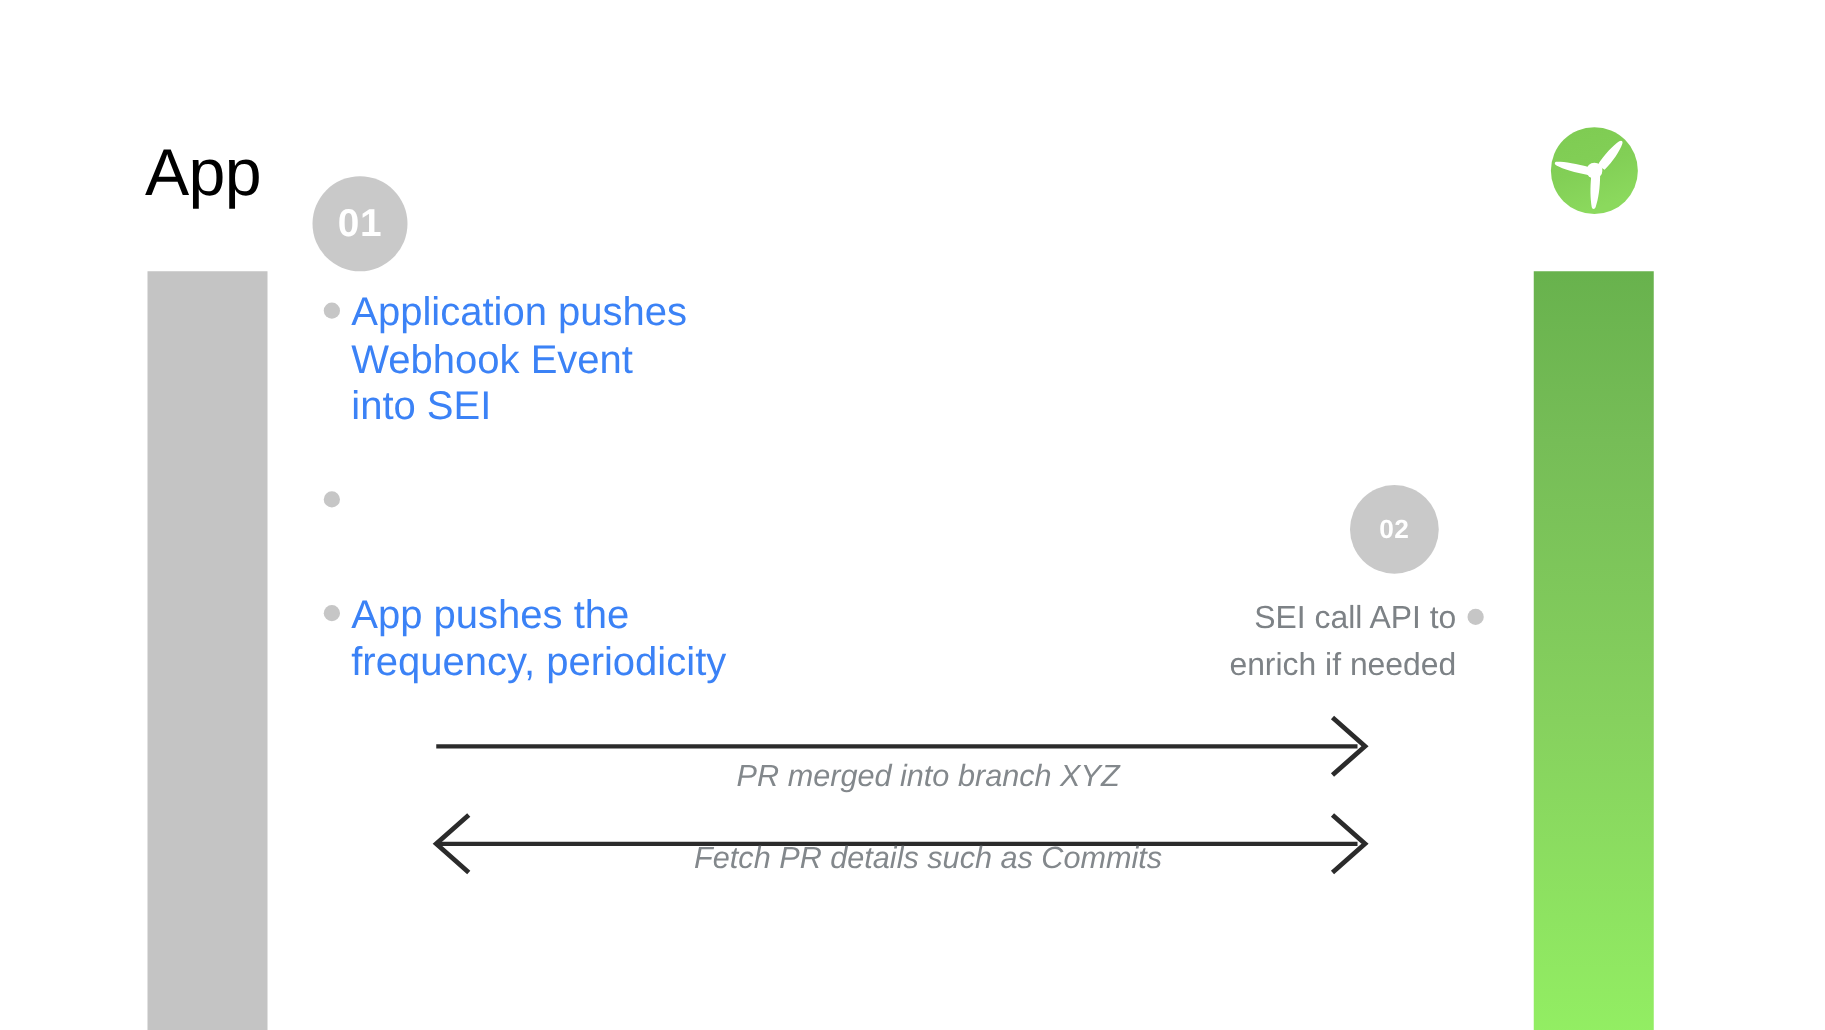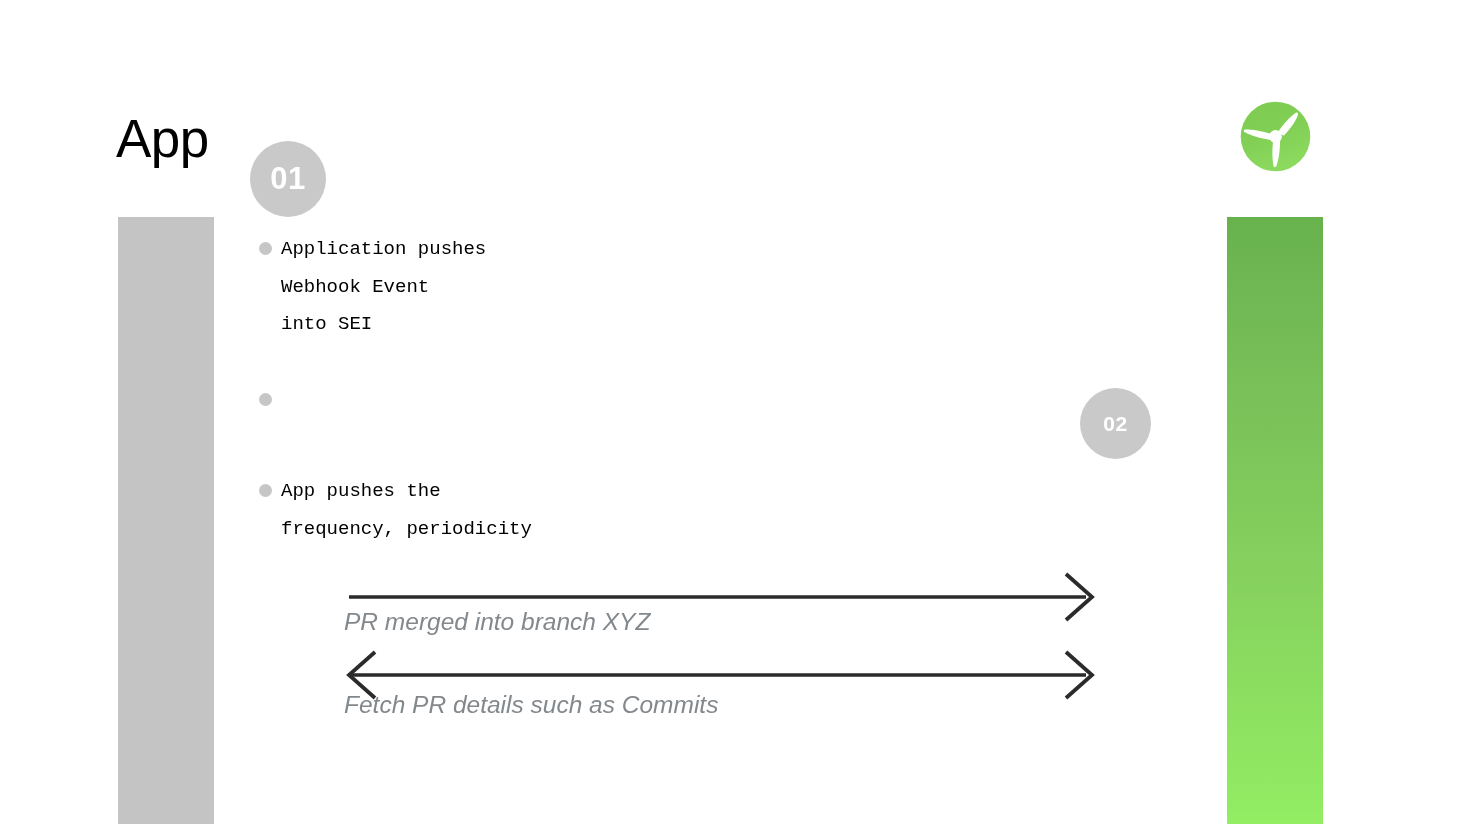--- a/index.html
+++ b/index.html
@@ -96,25 +96,24 @@
   .bullet-left .dot {
     width: 13px;
     height: 13px;
     border-radius: 50%;
     background: #c6c6c6;
     flex: 0 0 auto;
     margin-top: 11px;
     margin-right: 9px;
   }
   .bullet-left .txt {
-    font-size: 19px;
+    font-size: 32px;
     line-height: 37.5px;
-    color: #000000;
+    color: #3b82f6;
     white-space: pre-line;
-    font-family: Liberation Mono, monospace;
   }
   #bullet-app-1 { left: 259px; top: 219px; }
   #bullet-app-2 { left: 259px; top: 370px; }
   #bullet-app-3 { left: 259px; top: 461px; }
 
   
   .bullet-right {
     position: absolute;
     display: flex;
     align-items: flex-start;
@@ -160,23 +159,24 @@
   }
 
   
   .arrow-caption {
     position: absolute;
     font-size: 24.5px;
     line-height: 30px;
     font-style: italic;
     color: #83888c;
     white-space: nowrap;
+    text-align: center;
   }
   #caption-forward { left: 344px; top: 595px; width: 797px; }
-  #caption-back    { left: 344px; top: 678px; width: 797px; }
+  #caption-back    { left: 344px; top: 660px; width: 797px; }
 </style>
 </head>
 <body>
 
 <div id="canvas">
 
   <div id="page-title">App</div>
 
   <div id="app-lane"></div>
 
@@ -217,20 +217,25 @@
   <div id="bullet-app-2" class="bullet-left">
     <span class="dot"></span>
   </div>
 
   <div id="bullet-app-3" class="bullet-left">
     <span class="dot"></span>
     <span class="txt">App pushes the
 frequency, periodicity</span>
   </div>
 
+  <div id="bullet-sei-1" class="bullet-right">
+    <span class="txt">SEI call API to
+enrich if needed</span>
+    <span class="dot"></span>
+  </div>
 
   <svg id="arrow-forward" class="arrow-svg" viewBox="0 0 755 54">
     <line class="arrow-line" x1="5" y1="27" x2="742" y2="27"></line>
     <polyline class="arrow-head" points="722,4 748,27 722,50"></polyline>
   </svg>
 
   <div id="caption-forward" class="arrow-caption">PR merged into branch XYZ</div>
 
   <svg id="arrow-back" class="arrow-svg" viewBox="0 0 755 54">
     <line class="arrow-line" x1="7" y1="27" x2="742" y2="27"></line>

